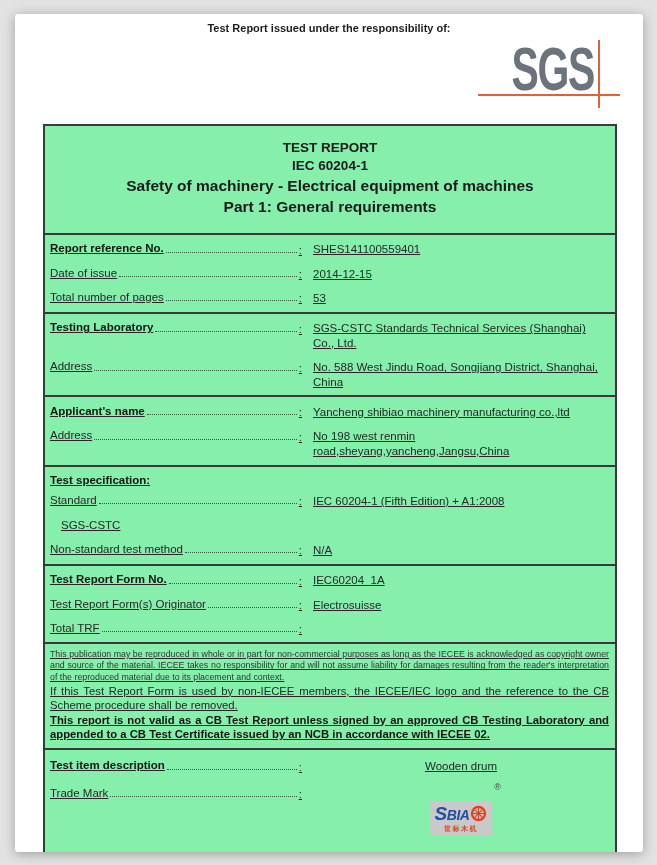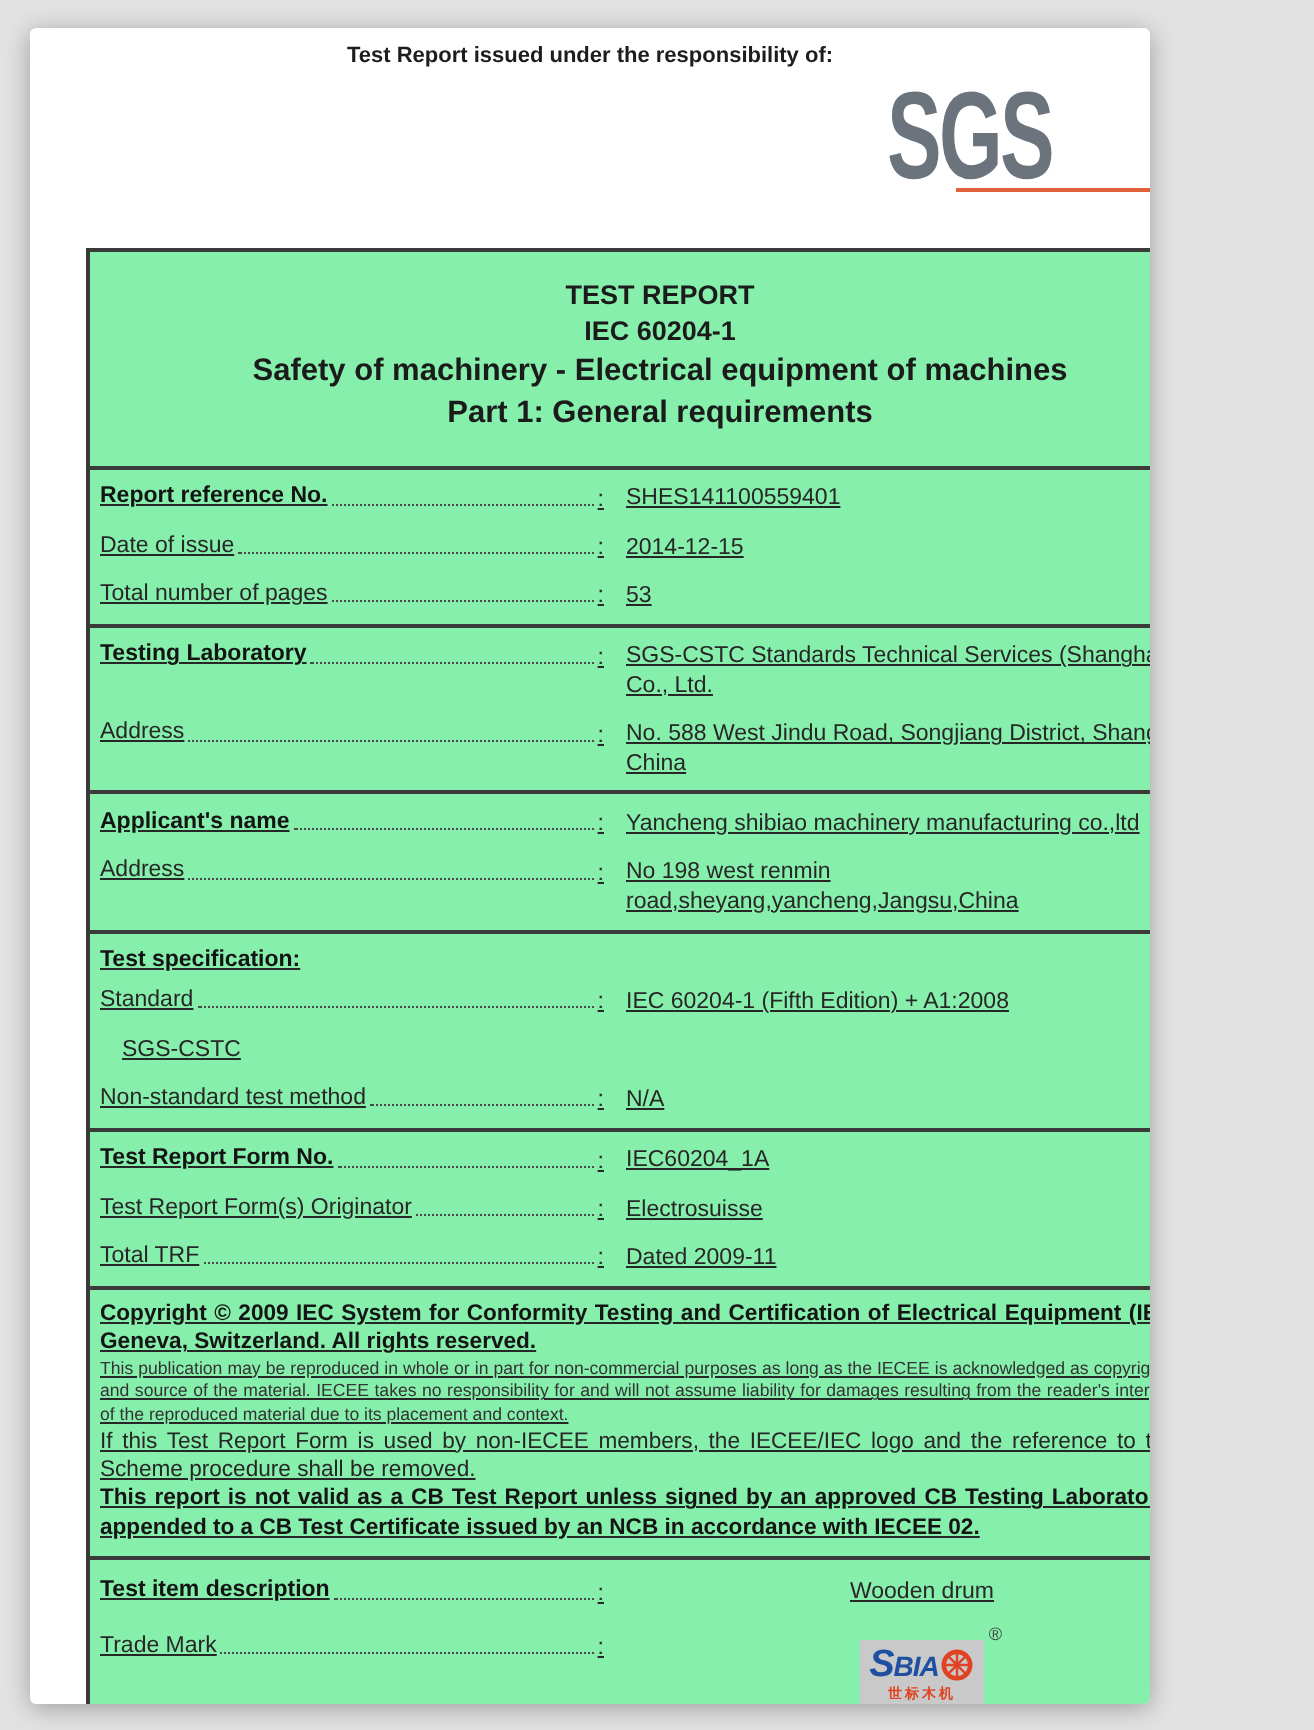--- a/index.html
+++ b/index.html
@@ -13,21 +13,21 @@
   }
   *{box-sizing:border-box;}
   html,body{margin:0;padding:0;}
   body{
     width:657px;height:865px;position:relative;overflow:hidden;
     background:#e2e2e2;
     font-family:"Liberation Sans", sans-serif;
     color:var(--ink);
   }
   .page{
-    position:absolute;left:15px;top:14px;width:560px;height:838px;
+    position:absolute;left:15px;top:14px;width:628px;height:838px;
     background:#ffffff;border-radius:3px;
     box-shadow:0 2px 12px rgba(0,0,0,.30);
     overflow:hidden;
   }
   .issued-line{
     margin-top:8px;text-align:center;
     font-size:11px;font-weight:bold;color:#1d1d1d;
   }
   
   .sgs-text{
@@ -71,21 +71,21 @@
   .section.copyright{padding:5px 6px 7px 5px;}
   .copy-bold{font-weight:bold;font-size:11.3px;line-height:1.28;margin:0;text-align:justify;color:#151515;}
   .copy-small{font-size:8.8px;line-height:1.32;margin:0;text-align:justify;color:#333;}
   .copy-normal{font-size:11.3px;line-height:1.28;margin:0;text-align:justify;color:var(--ink);}
 
   
   .tm-row{min-height:58px;}
   .tm-wrap{position:relative;display:inline-block;margin-top:3px;}
   .tm-box{
     background:var(--tm-bg);width:62px;padding:3px 4px 2px;
-    display:flex;flex-direction:column;align-items:center;
+    display:flex;flex-direction:column;align-items:center;margin-top:11px;
   }
   .tm-line1{display:flex;align-items:center;gap:1px;}
   .tm-text{
     color:var(--tm-blue);font-weight:bold;font-style:italic;
     font-size:14px;line-height:1;letter-spacing:-0.5px;
   }
   .tm-text::first-letter{font-size:19px;}
   .tm-wheel{width:17px;height:17px;flex-shrink:0;}
   .tm-chinese{
     color:var(--tm-red);font-size:7px;font-weight:bold;
@@ -202,25 +202,23 @@
               <span class="lbl">Test Report Form(s) Originator</span>
               <span class="leader"></span>
             </div>
             <div class="value-cell">Electrosuisse</div>
           </div>
           <div class="row">
             <div class="label-cell">
               <span class="lbl">Total TRF</span>
               <span class="leader"></span>
             </div>
-            <div class="value-cell">Dated 2009-11</div>
           </div>
         </div>
         <div class="section copyright">
-          <p class="copy-bold">Copyright © 2009 IEC System for Conformity Testing and Certification of Electrical Equipment (IECEE), Geneva, Switzerland. All rights reserved.</p>
           <p class="copy-small">This publication may be reproduced in whole or in part for non-commercial purposes as long as the IECEE is acknowledged as copyright owner and source of the material. IECEE takes no responsibility for and will not assume liability for damages resulting from the reader's interpretation of the reproduced material due to its placement and context.</p>
           <p class="copy-normal">If this Test Report Form is used by non-IECEE members, the IECEE/IEC logo and the reference to the CB Scheme procedure shall be removed.</p>
           <p class="copy-bold">This report is not valid as a CB Test Report unless signed by an approved CB Testing Laboratory and appended to a CB Test Certificate issued by an NCB in accordance with IECEE 02.</p>
         </div>
         <div class="section">
           <div class="row">
             <div class="label-cell bold">
               <span class="lbl">Test item description</span>
               <span class="leader"></span>
             </div>

